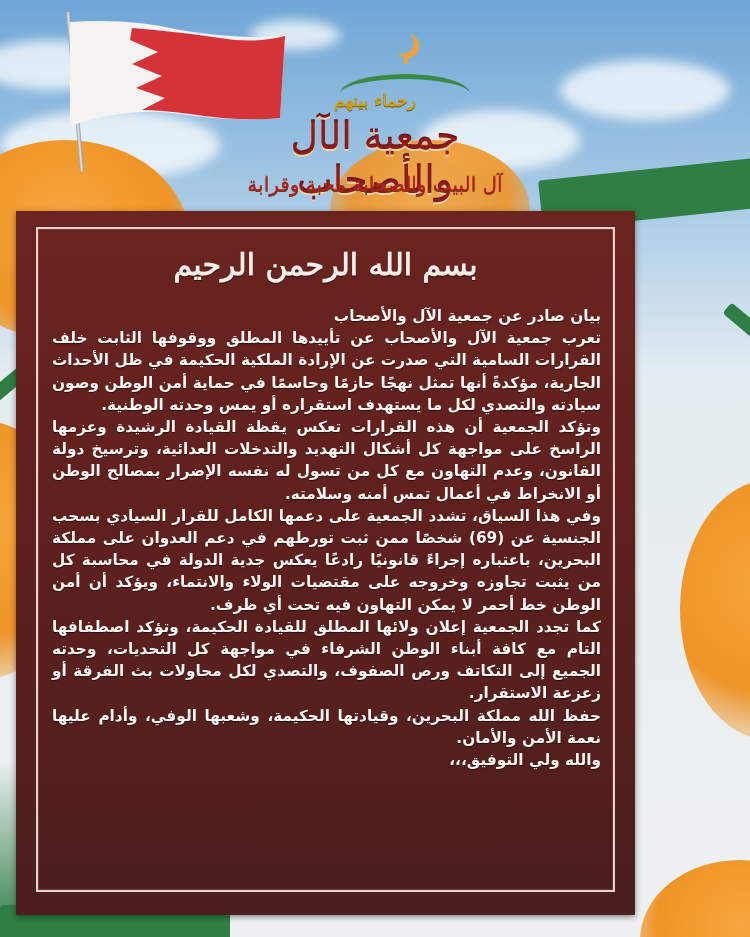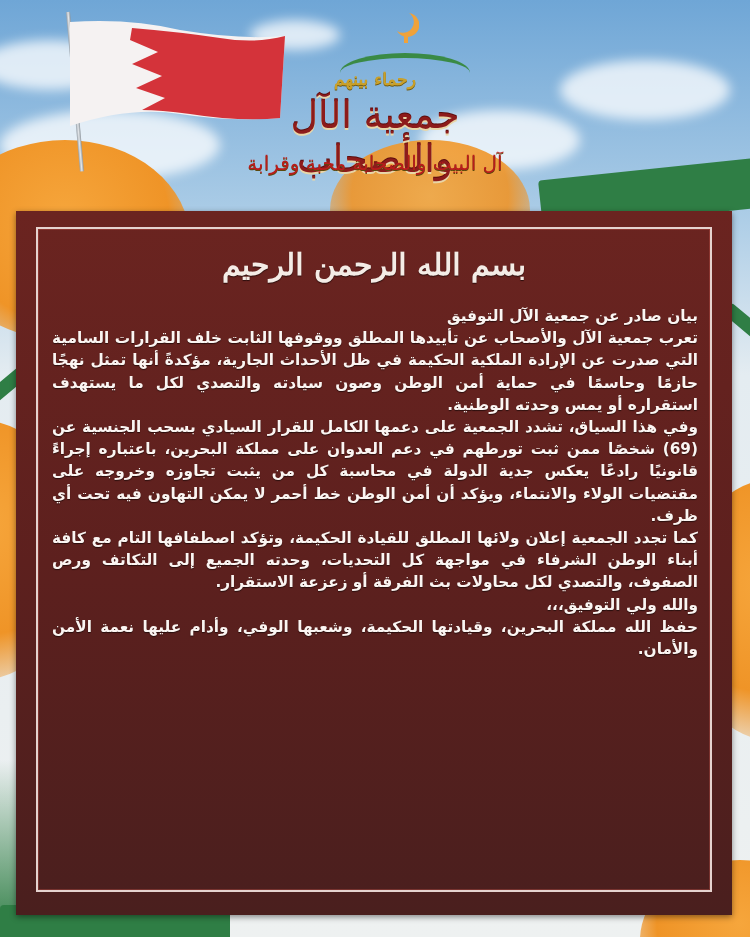--- a/index.html
+++ b/index.html
@@ -17,30 +17,30 @@
   .cloud { position: absolute; border-radius: 50%; background: rgba(255,255,255,0.75); filter: blur(6px); }
   .orange-blob { position: absolute; border-radius: 50%; background: radial-gradient(circle at 50% 40%, #f6a63c 0%, #ef9427 60%, rgba(239,148,39,0.0) 100%); }
   .green-band { position: absolute; background: #2f7e45; border-radius: 4px; }
   .green-shade { position: absolute; background: linear-gradient(180deg, rgba(47,126,69,0) 0%, #2f7e45 100%); }
 
   
   .flag-pole { position: absolute; left: 66px; top: 12px; width: 4px; height: 160px; background: linear-gradient(90deg,#9aa3ab,#e2e6ea,#8d959c); transform: rotate(-5deg); transform-origin: top; }
   .flag { position: absolute; left: 70px; top: 18px; width: 215px; height: 110px; }
 
   
-  .logo { position: absolute; left: 225px; top: 3px; width: 300px; height: 175px; text-align: center; }
+  .logo { position: absolute; left: 225px; top: 24px; width: 300px; height: 175px; text-align: center; }
   .crescent { position: absolute; left: 168px; top: 8px; width: 26px; height: 34px; }
   .arc { position: absolute; left: 115px; top: 50px; width: 130px; height: 40px; border-top: 5px solid #3a8a45; border-radius: 50% 50% 0 0; }
   .logo-small { position: absolute; left: 0; right: 0; top: 66px; font-family: "DejaVu Serif", serif; font-size: 17px; color: #c9a02a; font-weight: bold; text-shadow: 0 1px 0 #6e5710; }
   .logo-main { position: absolute; left: 0; right: 0; top: 90px; font-family: "DejaVu Serif", serif; font-size: 38px; color: #8d1b1b; font-weight: normal; letter-spacing: -1px; text-shadow: 0 2px 0 #e8d6a8, 0 -1px 0 #5a0c0c; }
   .logo-sub { position: absolute; left: 0; right: 0; top: 148px; font-family: "DejaVu Serif", serif; font-size: 20px; color: #b91c1c; font-weight: normal; text-shadow: 0 1px 0 #5c480d; }
 
   
   .panel {
-    position: absolute; left: 16px; top: 211px; width: 716px; height: 704px;
+    position: absolute; left: 16px; top: 211px; width: 619px; height: 704px;
     background: linear-gradient(180deg, #6b2420 0%, #5d201e 50%, #4a1f1e 100%);
     box-shadow: 0 2px 6px rgba(0,0,0,0.45);
   }
   .panel-frame {
     position: absolute; left: 20px; top: 16px; right: 20px; bottom: 23px;
     border: 2px solid #e6d3cf;
     box-shadow: inset 0 0 0 1px rgba(200,90,80,0.35);
   }
   .basmala {
     position: absolute; left: 0; right: 0; top: 18px;
@@ -93,21 +93,22 @@
   <div class="arc"></div>
   <div class="logo-small">رحماء بينهم</div>
   <div class="logo-main">جمعية الآل والأصحاب</div>
   <div class="logo-sub">آل البيت والصحابة محبة وقرابة</div>
 </div>
 
 <div class="panel">
   <div class="panel-frame">
     <div class="basmala">بسم الله الرحمن الرحيم</div>
     <div class="body-text">
-      <p>بيان صادر عن جمعية الآل التوفيق</p>
+      <p>بيان صادر عن جمعية الآل والأصحاب</p>
       <p>تعرب جمعية الآل والأصحاب عن تأييدها المطلق ووقوفها الثابت خلف القرارات السامية التي صدرت عن الإرادة الملكية الحكيمة في ظل الأحداث الجارية، مؤكدةً أنها تمثل نهجًا حازمًا وحاسمًا في حماية أمن الوطن وصون سيادته والتصدي لكل ما يستهدف استقراره أو يمس وحدته الوطنية.</p>
+      <p>وتؤكد الجمعية أن هذه القرارات تعكس يقظة القيادة الرشيدة وعزمها الراسخ على مواجهة كل أشكال التهديد والتدخلات العدائية، وترسيخ دولة القانون، وعدم التهاون مع كل من تسول له نفسه الإضرار بمصالح الوطن أو الانخراط في أعمال تمس أمنه وسلامته.</p>
       <p>وفي هذا السياق، تشدد الجمعية على دعمها الكامل للقرار السيادي بسحب الجنسية عن (69) شخصًا ممن ثبت تورطهم في دعم العدوان على مملكة البحرين، باعتباره إجراءً قانونيًا رادعًا يعكس جدية الدولة في محاسبة كل من يثبت تجاوزه وخروجه على مقتضيات الولاء والانتماء، ويؤكد أن أمن الوطن خط أحمر لا يمكن التهاون فيه تحت أي ظرف.</p>
       <p>كما تجدد الجمعية إعلان ولائها المطلق للقيادة الحكيمة، وتؤكد اصطفافها التام مع كافة أبناء الوطن الشرفاء في مواجهة كل التحديات، وحدته الجميع إلى التكاتف ورص الصفوف، والتصدي لكل محاولات بث الفرقة أو زعزعة الاستقرار.</p>
+      <p>حفظ الله مملكة البحرين، وقيادتها الحكيمة، وشعبها الوفي، وأدام عليها نعمة الأمن والأمان.</p>
       <p>والله ولي التوفيق،،،</p>
-      <p>حفظ الله مملكة البحرين، وقيادتها الحكيمة، وشعبها الوفي، وأدام عليها نعمة الأمن والأمان.</p>
     </div>
   </div>
 </div>
 
 </body></html>

